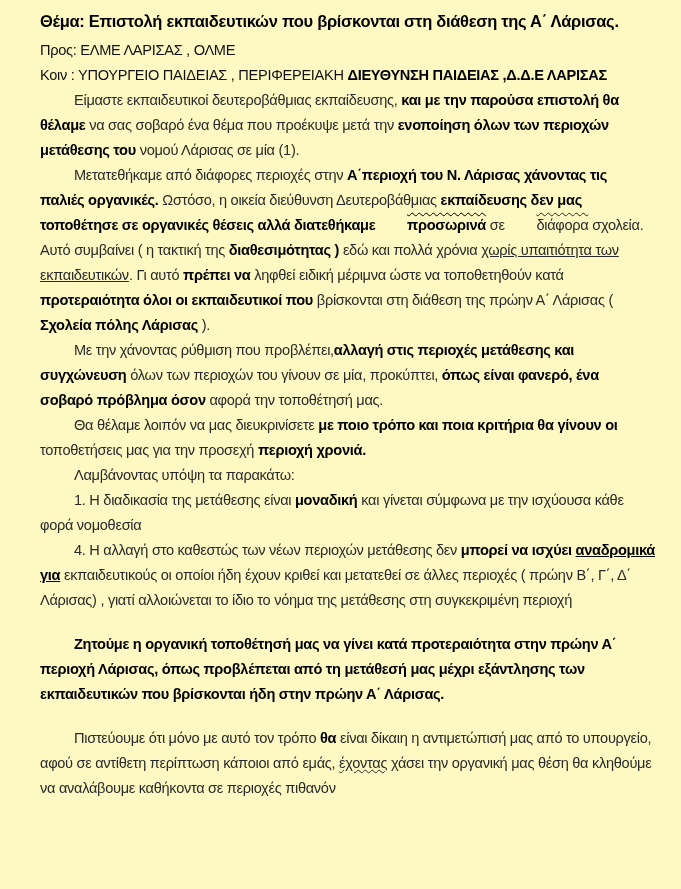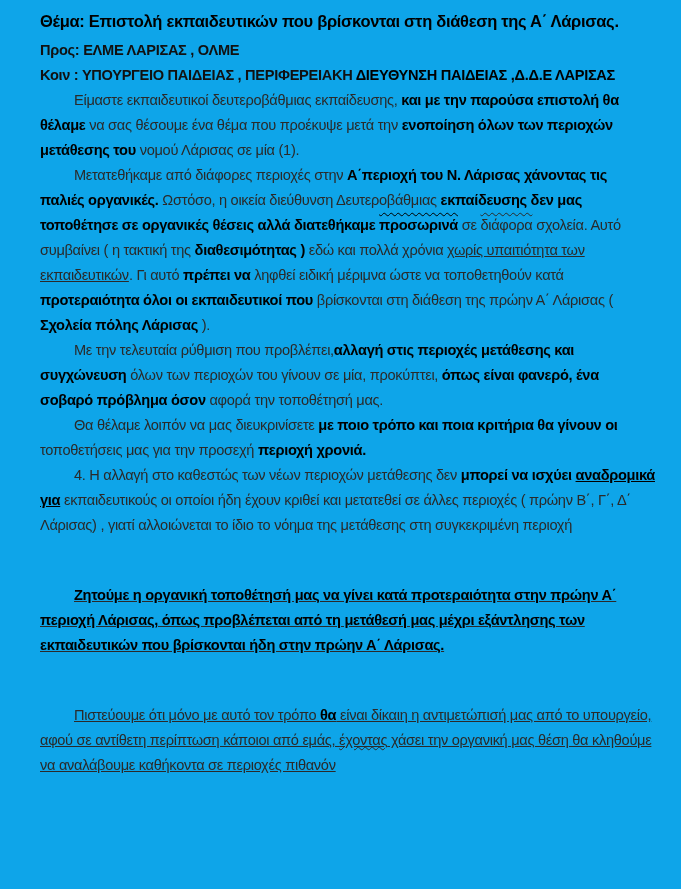--- a/index.html
+++ b/index.html
@@ -5,21 +5,21 @@
   html, body {
     margin: 0;
     padding: 0;
     background: #ffffff;
   }
   .page {
     position: relative;
     width: 681px;
     height: 889px;
     box-sizing: border-box;
-    background: #0ea5e9;
+    background: #fef9c3;
     color: #2a2a2a;
     font-family: "Liberation Sans", sans-serif;
     font-size: 14.6px;
     line-height: 25px;
     letter-spacing: -0.3px;
     padding: 8px 26px 0 40px;
     overflow: hidden;
   }
   .para {
     margin: 0;
@@ -27,37 +27,39 @@
     text-align: left;
   }
   .para.noindent { text-indent: 0; }
   .para.title {
     font-size: 16.5px;
     font-weight: bold;
     color: #000;
     line-height: 27px;
     margin-bottom: 3px;
   }
-  .para.gap { margin-top: 45px; text-decoration: underline; }
+  .para.gap { margin-top: 19px; }
   .b  { font-weight: bold; color: #000; }
-  .sb { font-weight: bold; color: #111; }
+  .sb { font-weight: normal; color: #111; }
   .u  { text-decoration: underline; }
-  .wo { text-decoration: overline; text-decoration-style: wavy; text-decoration-thickness: 1px; }
+  .wo { text-decoration: overline; text-decoration-style: wavy; text-decoration-thickness: 1px; margin-left: 28px; }
   .wu { text-decoration: underline; text-decoration-style: wavy; text-decoration-thickness: 1px; }
 </style>
 </head>
 <body>
 
 <div class="page">
   <div>
       <p class="para title noindent"><span class="b">Θέμα: Επιστολή εκπαιδευτικών που βρίσκονται στη διάθεση της  Α΄ Λάρισας.</span></p>
       <p class="para noindent"><span class="sb">Προς: ΕΛΜΕ ΛΑΡΙΣΑΣ , ΟΛΜΕ</span></p>
       <p class="para noindent"><span class="sb">Κοιν : ΥΠΟΥΡΓΕΙΟ ΠΑΙΔΕΙΑΣ , ΠΕΡΙΦΕΡΕΙΑΚΗ </span><span class="b">ΔΙΕΥΘΥΝΣΗ ΠΑΙΔΕΙΑΣ ,Δ.Δ.Ε ΛΑΡΙΣΑΣ</span></p>
-      <p class="para"><span>Είμαστε εκπαιδευτικοί δευτεροβάθμιας εκπαίδευσης, </span><span class="b">και με την παρούσα επιστολή θα θέλαμε </span><span>να σας θέσουμε ένα θέμα που προέκυψε μετά την </span><span class="b">ενοποίηση όλων των περιοχών μετάθεσης του </span><span>νομού Λάρισας σε μία (1).</span></p>
+      <p class="para"><span>Είμαστε εκπαιδευτικοί δευτεροβάθμιας εκπαίδευσης, </span><span class="b">και με την παρούσα επιστολή θα θέλαμε </span><span>να σας σοβαρό ένα θέμα που προέκυψε μετά την </span><span class="b">ενοποίηση όλων των περιοχών μετάθεσης του </span><span>νομού Λάρισας σε μία (1).</span></p>
       <p class="para"><span>Μετατεθήκαμε από διάφορες περιοχές στην </span><span class="b">Α΄περιοχή του Ν. Λάρισας χάνοντας τις παλιές οργανικές.</span><span> Ωστόσο, η οικεία διεύθυνση Δευτεροβάθμιας </span><span class="b">εκπαίδευσης δεν μας τοποθέτησε σε οργανικές θέσεις αλλά διατεθήκαμε </span><span class="b wo">προσωρινά</span><span> σε </span><span class="wo">διάφορα</span><span> σχολεία. Αυτό συμβαίνει ( η τακτική της </span><span class="b">διαθεσιμότητας )</span><span> εδώ και πολλά χρόνια </span><span class="u">χωρίς υπαιτιότητα των εκπαιδευτικών</span><span>. Γι αυτό </span><span class="b">πρέπει να </span><span>ληφθεί ειδική μέριμνα ώστε να τοποθετηθούν κατά </span><span class="b">προτεραιότητα όλοι οι εκπαιδευτικοί που </span><span>βρίσκονται στη διάθεση της πρώην Α΄ Λάρισας ( </span><span class="b">Σχολεία πόλης Λάρισας</span><span> ).</span></p>
-      <p class="para"><span>Με την τελευταία ρύθμιση που προβλέπει,</span><span class="b">αλλαγή στις περιοχές μετάθεσης και συγχώνευση </span><span>όλων των περιοχών του γίνουν σε μία, προκύπτει, </span><span class="b">όπως είναι φανερό, ένα σοβαρό πρόβλημα όσον </span><span>αφορά την τοποθέτησή μας.</span></p>
+      <p class="para"><span>Με την χάνοντας ρύθμιση που προβλέπει,</span><span class="b">αλλαγή στις περιοχές μετάθεσης και συγχώνευση </span><span>όλων των περιοχών του γίνουν σε μία, προκύπτει, </span><span class="b">όπως είναι φανερό, ένα σοβαρό πρόβλημα όσον </span><span>αφορά την τοποθέτησή μας.</span></p>
       <p class="para"><span>Θα θέλαμε λοιπόν να μας διευκρινίσετε </span><span class="b">με ποιο τρόπο και ποια κριτήρια θα γίνουν οι </span><span>τοποθετήσεις μας για την προσεχή </span><span class="b">περιοχή χρονιά.</span></p>
+      <p class="para"><span>Λαμβάνοντας υπόψη τα παρακάτω:</span></p>
+      <p class="para"><span>1. Η διαδικασία της μετάθεσης είναι </span><span class="b">μοναδική</span><span> και γίνεται σύμφωνα με την ισχύουσα κάθε φορά νομοθεσία</span></p>
       <p class="para"><span>4. Η αλλαγή στο καθεστώς των νέων περιοχών μετάθεσης δεν </span><span class="b">μπορεί να ισχύει </span><span class="b u">αναδρομικά για</span><span> εκπαιδευτικούς οι οποίοι ήδη έχουν κριθεί και μετατεθεί σε άλλες περιοχές ( πρώην Β΄, Γ΄, Δ΄ Λάρισας) , γιατί αλλοιώνεται το ίδιο το νόημα της μετάθεσης στη συγκεκριμένη περιοχή</span></p>
       <p class="para gap"><span class="b">Ζητούμε η οργανική τοποθέτησή μας να γίνει κατά προτεραιότητα στην πρώην Α΄ περιοχή Λάρισας, όπως προβλέπεται από τη μετάθεσή μας μέχρι εξάντλησης των εκπαιδευτικών που βρίσκονται ήδη στην πρώην Α΄ Λάρισας.</span></p>
       <p class="para gap"><span>Πιστεύουμε ότι μόνο με αυτό τον τρόπο </span><span class="b">θα</span><span> είναι δίκαιη η αντιμετώπισή μας από το υπουργείο, αφού σε αντίθετη περίπτωση κάποιοι από εμάς, </span><span class="wu">έχοντας</span><span> χάσει την οργανική μας θέση θα κληθούμε να αναλάβουμε καθήκοντα σε περιοχές πιθανόν </span></p>
     </div>
 
 </div>
 
 </body></html>

